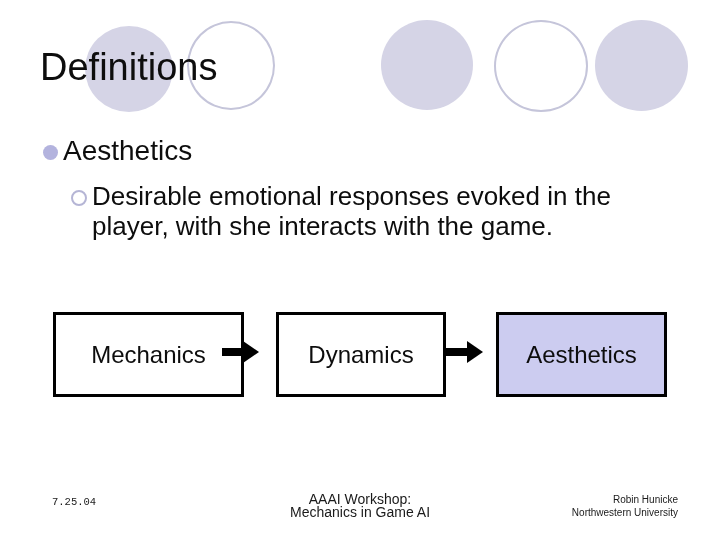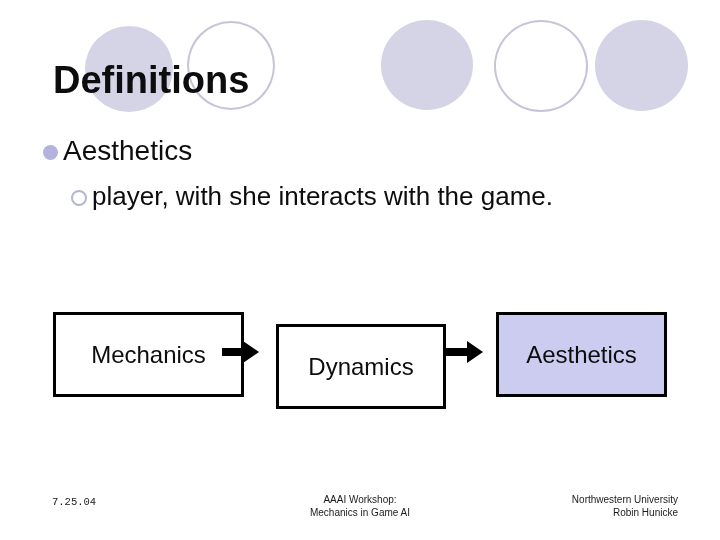--- a/index.html
+++ b/index.html
@@ -17,22 +17,22 @@
   .circle.filled { background: var(--circle-fill); }
   .circle.ring   { background: transparent; border: 2px solid var(--circle-ring); }
   .c1 { left: 85px;  top: 26px; width: 88px; height: 86px; }
   .c2 { left: 187px; top: 21px; width: 84px; height: 85px; }
   .c3 { left: 381px; top: 20px; width: 92px; height: 90px; }
   .c4 { left: 494px; top: 20px; width: 90px; height: 88px; }
   .c5 { left: 595px; top: 20px; width: 93px; height: 91px; }
 
   .title {
     position: absolute; left: 40px; top: 47px;
-    font-size: 38px; line-height: 1.1; font-weight: 700;
-    color: var(--text); z-index: 2; margin: 13px;
+    font-size: 38px; line-height: 1.1; font-weight: 400;
+    color: var(--text); z-index: 2; margin: 0;
   }
 
   
   .bullet-dot {
     position: absolute; left: 43px; top: 145px;
     width: 15px; height: 15px; border-radius: 50%;
     background: var(--bullet-dot); z-index: 2;
   }
   .bullet-label {
     position: absolute; left: 63px; top: 136px;
@@ -52,21 +52,21 @@
 
   
   .dbox {
     position: absolute; top: 312px; height: 85px;
     box-sizing: border-box; border: 3px solid var(--box-border);
     background: #ffffff; z-index: 2;
     display: flex; align-items: center; justify-content: center;
     font-size: 24px;
   }
   .dbox.b1 { left: 53px;  width: 191px; }
-  .dbox.b2 { left: 276px; width: 170px; margin-top: 12px; }
+  .dbox.b2 { left: 276px; width: 170px; }
   .dbox.b3 { left: 496px; width: 171px; background: var(--highlight-box-fill); }
 
   .arrow-shaft {
     position: absolute; top: 348px; width: 21px; height: 8px;
     background: var(--arrow); z-index: 2;
   }
   .arrow-head {
     position: absolute; top: 341px; width: 0; height: 0; z-index: 2;
     border-top: 11px solid transparent;
     border-bottom: 11px solid transparent;
@@ -75,21 +75,21 @@
   .a1s { left: 222px; } .a1h { left: 243px; }
   .a2s { left: 446px; } .a2h { left: 467px; }
 
   
   .footer-date {
     position: absolute; left: 52px; top: 496px;
     font-size: 10.5px; color: var(--footer-text); z-index: 2; font-family: Liberation Mono, monospace;
   }
   .footer-center {
     position: absolute; left: 250px; top: 493px; width: 220px;
-    text-align: center; font-size: 10px; line-height: 13px;
+    text-align: center; font-size: 14px; line-height: 13px;
     color: var(--footer-text); z-index: 2;
   }
   .footer-right {
     position: absolute; left: 458px; top: 493px; width: 220px;
     text-align: right; font-size: 10px; line-height: 13px;
     color: var(--footer-text); z-index: 2;
   }
 </style>
 </head>
 <body>
@@ -102,20 +102,21 @@
   <div class="circle ring   c4"></div>
   <div class="circle filled c5"></div>
 
   <h1 class="title">Definitions</h1>
 
   <div class="bullet-dot"></div>
   <div class="bullet-label">Aesthetics</div>
 
   <div class="sub-ring"></div>
   <div class="sub-text">
+    <div>Desirable emotional responses evoked in the</div>
     <div>player, with she interacts with the game.</div>
   </div>
 
   <div class="dbox b1">
     <span>Mechanics</span>
   </div>
   <div class="arrow-shaft a1s"></div>
   <div class="arrow-head  a1h"></div>
   <div class="dbox b2">
     <span>Dynamics</span>
@@ -125,17 +126,17 @@
   <div class="dbox b3">
     <span>Aesthetics</span>
   </div>
 
   <div class="footer-date">7.25.04</div>
   <div class="footer-center">
     <div>AAAI Workshop:</div>
     <div>Mechanics in Game AI</div>
   </div>
   <div class="footer-right">
+    <div>Robin Hunicke</div>
     <div>Northwestern University</div>
-    <div>Robin Hunicke</div>
   </div>
 
 </div>
 
 </body></html>

